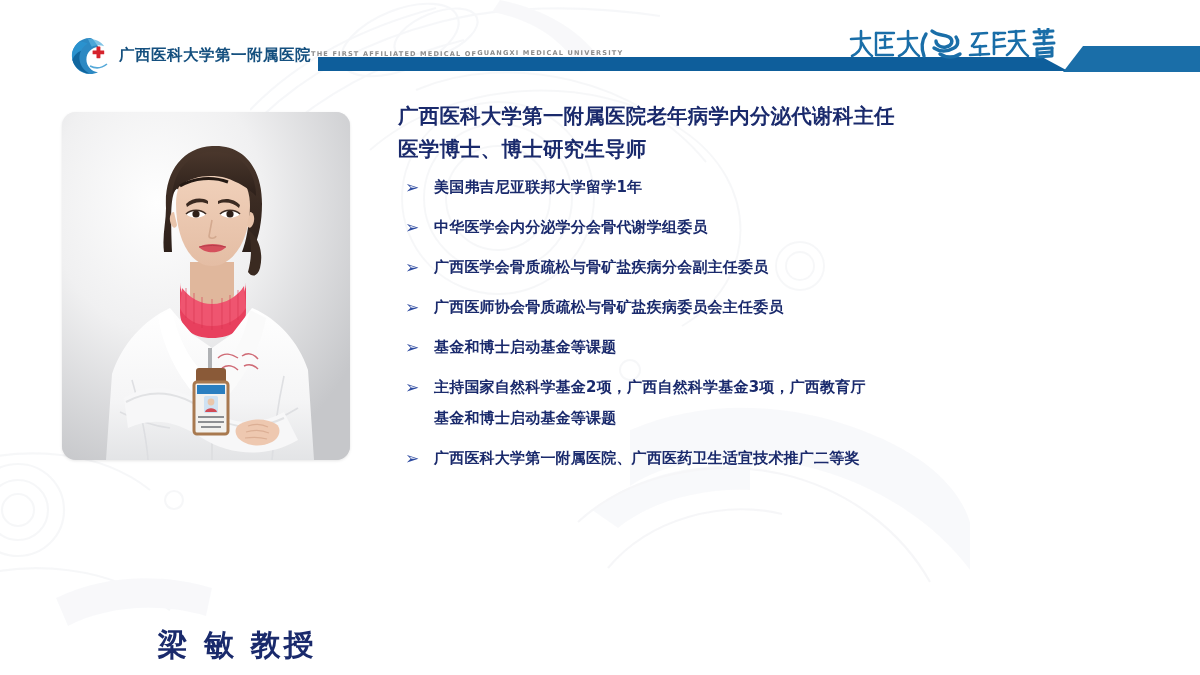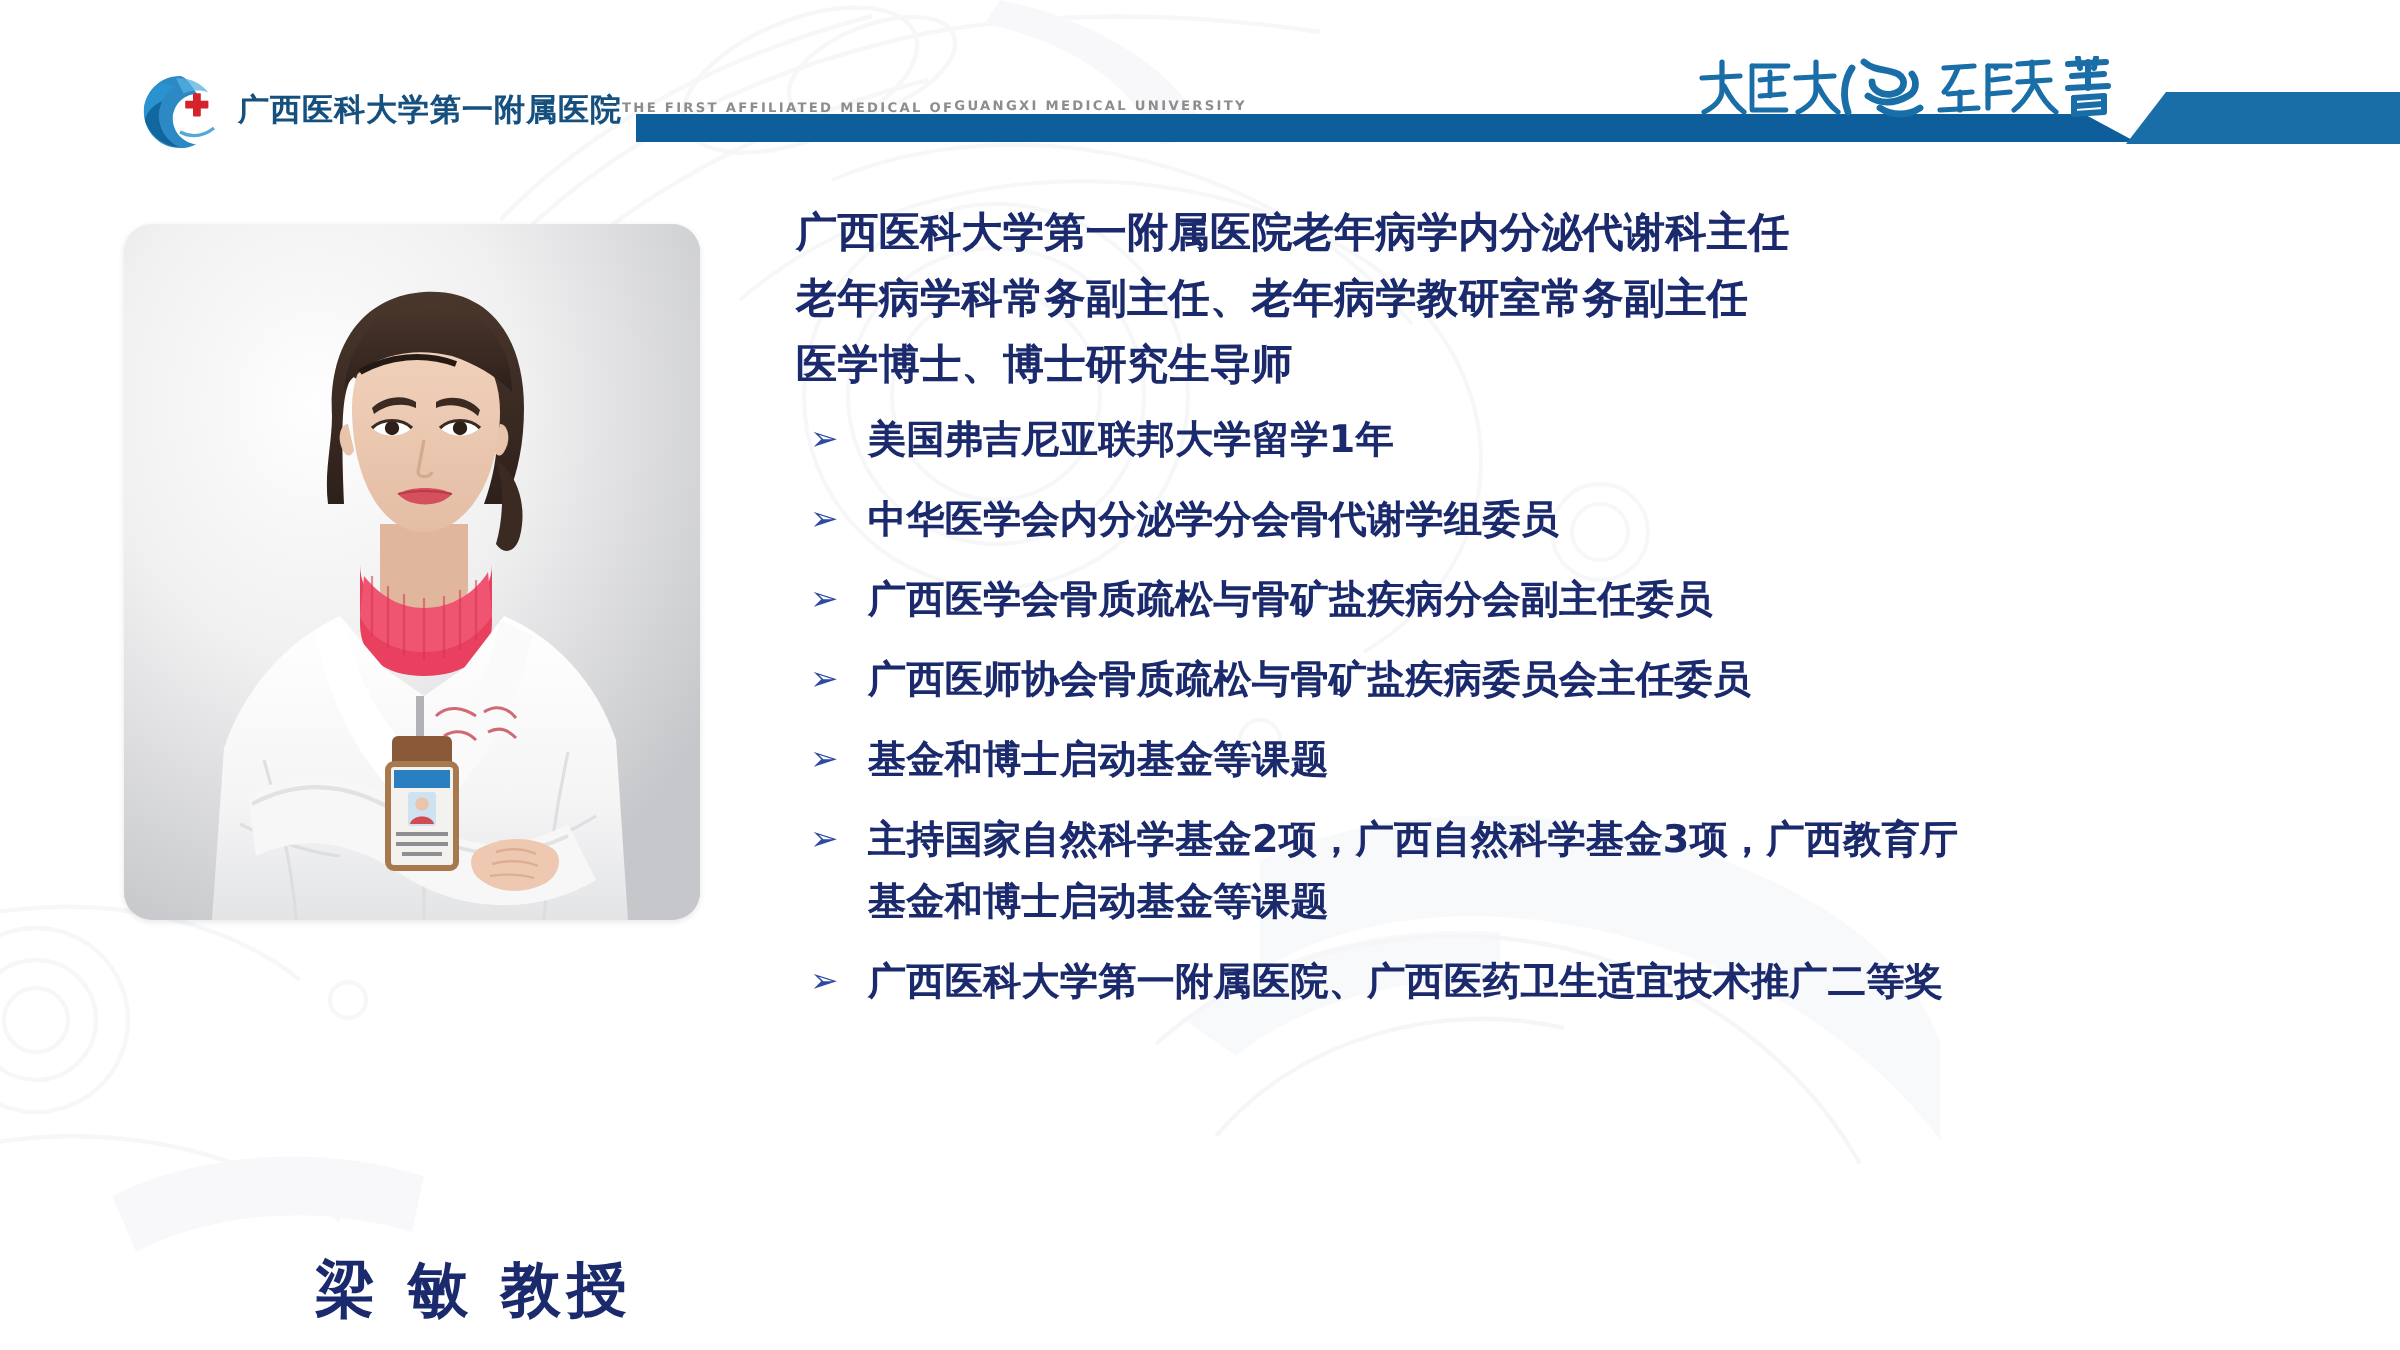--- a/index.html
+++ b/index.html
@@ -104,21 +104,21 @@
   .bullets{margin-top:6px;}
   .bullet{
     display:flex;align-items:flex-start;
     margin-bottom:9px;
   }
   .bullet .arrow{
     flex:0 0 auto;width:36px;color:#2d4aa0;font-size:17px;line-height:31px;
     padding-left:7px;box-sizing:border-box;
   }
   .bullet .btext{
-    font-size:19px;font-weight:bold;line-height:31px;color:#1a2a6c;
+    font-size:15px;font-weight:bold;line-height:31px;color:#1a2a6c;
     letter-spacing:.2px;
   }
   .bullet .btext .wrap2{display:block;}
 
   
   .footer{position:absolute;left:0;top:600px;width:1200px;height:75px;}
 </style>
 </head>
 <body>
 
@@ -394,21 +394,20 @@
       </svg>
     </div>
     <div class="photo-reflect">
       
     </div>
     <div class="name">梁 敏 教授</div>
   </div>
 
   <div class="content">
     <div class="head-line">广西医科大学第一附属医院老年病学内分泌代谢科主任</div>
-    <div class="head-line">老年病学科常务副主任、老年病学教研室常务副主任</div>
     <div class="head-line">医学博士、博士研究生导师</div>
 
     <div class="bullets">
 
       <div class="bullet">
         <span class="arrow">➢</span>
         <span class="btext"><span>美国弗吉尼亚联邦大学留学1年</span></span>
       </div>
 
       <div class="bullet">

